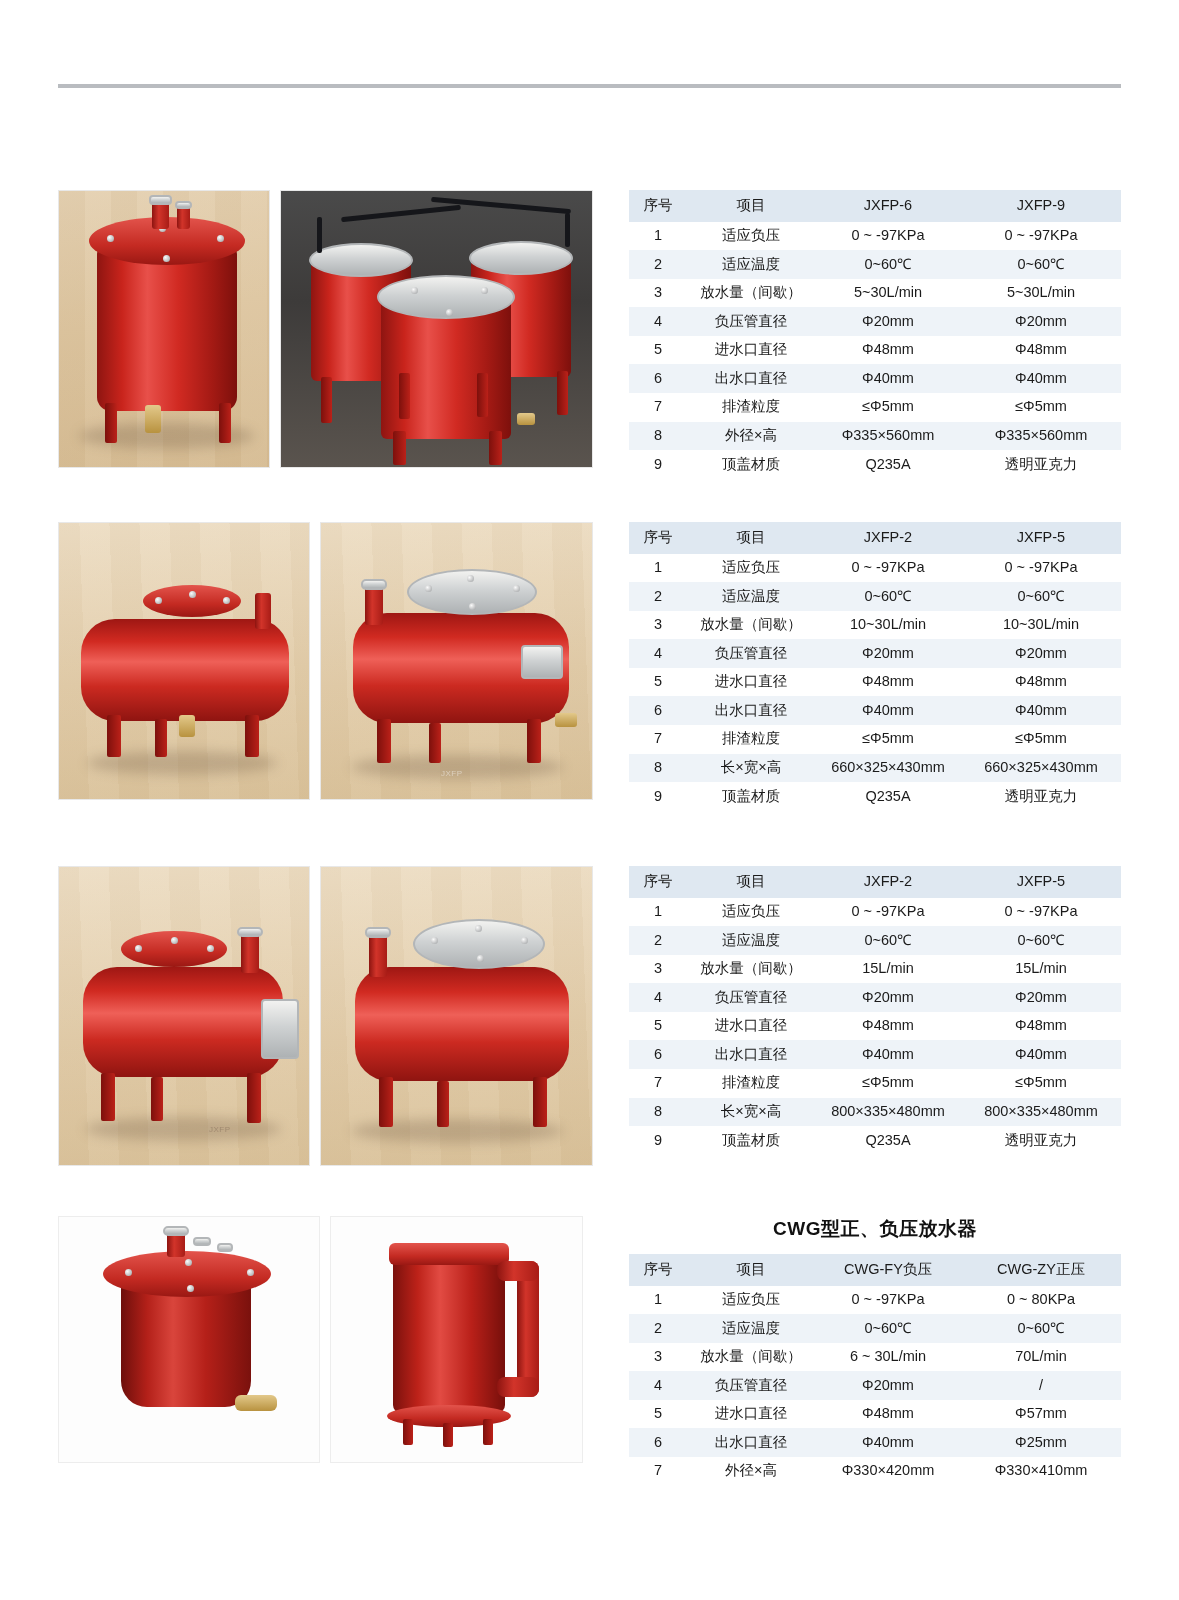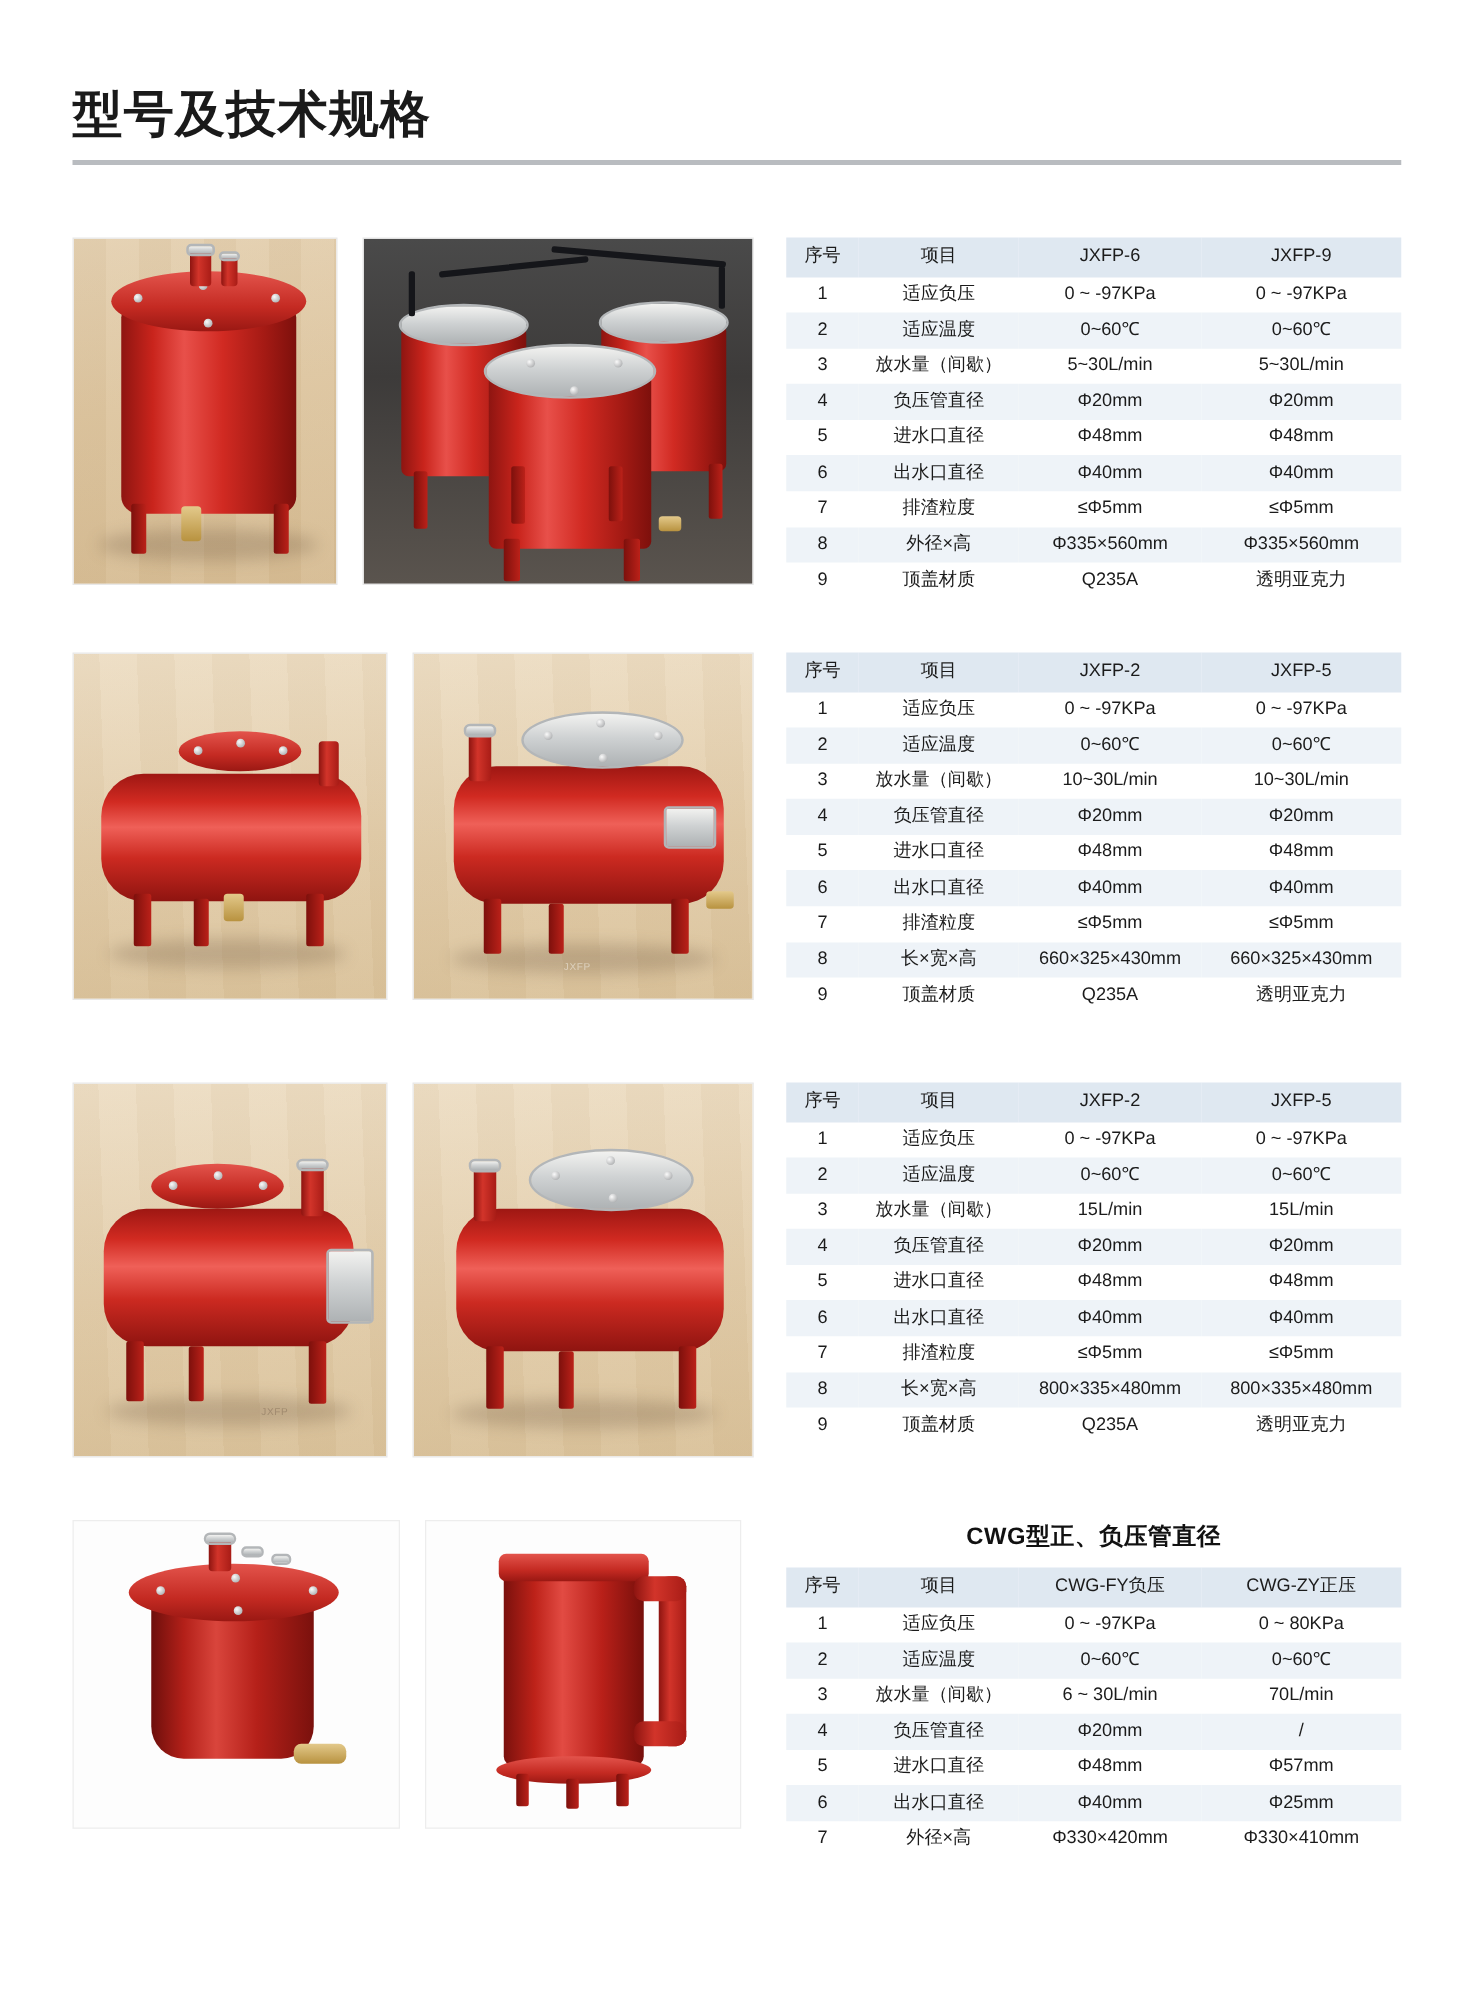--- a/index.html
+++ b/index.html
@@ -51,21 +51,21 @@
   #section-0 { top: 190px; height: 305px; }
   #section-1 { top: 522px; height: 305px; }
   #section-2 { top: 866px; height: 305px; }
   #section-3 { top: 1216px; height: 300px; }
 
   .photos {
     position: absolute;
     left: 0;
     top: 0;
     display: flex;
-    gap: 20px;
+    gap: 10px;
     justify-content: space-between;
   }
   .photo {
     position: relative;
     overflow: hidden;
     border: 1px solid #e8e8e8;
   }
   .photo.plain { border: 1px solid #ededed; }
   .tables-col {
     position: absolute;
@@ -179,21 +179,20 @@
     color: rgba(255,255,255,0.45);
     letter-spacing: 0.5px;
   }
 </style>
 </head>
 <body>
 
 <div class="page">
 
   <div class="page-header">
-    <h1 class="page-title">型号及技术规格</h1>
     <div class="title-rule"></div>
   </div>
 
   <div class="section" id="section-0">
     <div class="photos">
 
       <div class="photo wood" style="width:212px;height:278px;">
         <div class="shadow" style="left:20px;top:232px;width:175px;height:26px;"></div>
 
         <div class="tank" style="left:38px;top:55px;width:140px;height:165px;border-radius:8px 8px 14px 14px;"></div>
@@ -538,21 +537,21 @@
         <div class="pipe" style="left:166px;top:160px;width:42px;height:20px;border-radius:8px;"></div>
         <div class="lid" style="left:56px;top:188px;width:124px;height:22px;border-radius:50%;"></div>
         <div class="leg" style="left:72px;top:202px;width:10px;height:26px;"></div>
         <div class="leg" style="left:152px;top:202px;width:10px;height:26px;"></div>
         <div class="leg" style="left:112px;top:206px;width:10px;height:24px;"></div>
       </div>
 
     </div>
 
     <div class="tables-col">
-      <div class="sec-title">CWG型正、负压管直径</div>
+      <div class="sec-title">CWG型正、负压放水器</div>
       <table class="spec">
         <tbody>
           <tr class="head">
             <td class="c0">序号</td>
             <td class="c1">项目</td>
             <td class="c2">CWG-FY负压</td>
             <td class="c3">CWG-ZY正压</td>
           </tr>
           <tr>
             <td class="c0">1</td>

